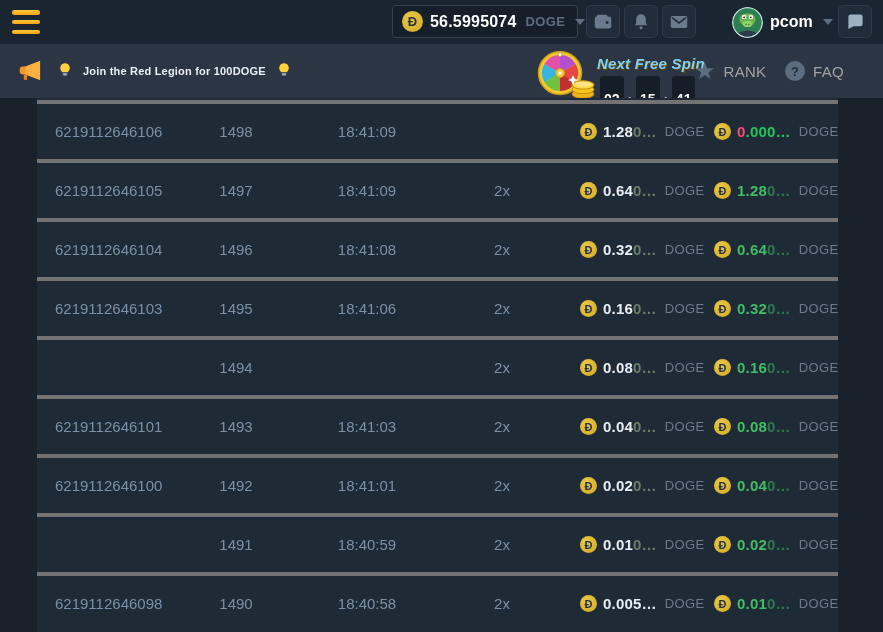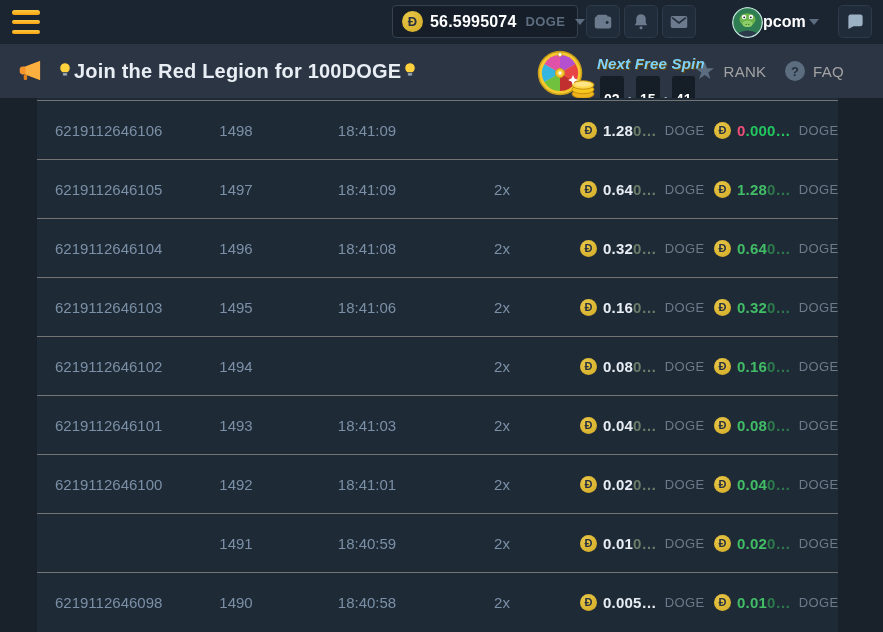--- a/index.html
+++ b/index.html
@@ -47,35 +47,35 @@
   .icon-btn {
     position:absolute; top:5px; width:34px; height:33px;
     background:#212c3a; border:1px solid #2e3a49; border-radius:5px;
     display:flex; align-items:center; justify-content:center; cursor:pointer;
   }
   .icon-btn.b1{ left:586px; } .icon-btn.b2{ left:624px; } .icon-btn.b3{ left:662px; }
   .icon-btn.chat { left:838px; }
 
   .user-menu {
     position:absolute; left:732px; top:0; height:44px;
-    display:flex; align-items:center; cursor:pointer;
+    display:flex; align-items:center; gap:7px; cursor:pointer;
   }
   .avatar { width:31px; height:31px; border-radius:50%; overflow:hidden; flex:0 0 auto; }
   .username { font-size:16px; font-weight:bold; color:#ffffff; }
 
   
   .promo-bar {
     position:absolute; top:44px; left:0; width:883px; height:54px;
     background:#2b3544; box-shadow:0 2px 3px rgba(0,0,0,.25);
   }
   .megaphone { position:absolute; left:17px; top:13px; }
   .announce-text {
     position:absolute; left:56px; top:0; height:54px;
-    display:flex; align-items:center; gap:0;
-    font-size:20px; font-weight:bold; color:#e9eef4; letter-spacing:.2px;
+    display:flex; align-items:center; gap:9px;
+    font-size:11px; font-weight:bold; color:#e9eef4; letter-spacing:.2px;
   }
   .bulb { margin:0 2px; position:relative; top:-1px; }
 
   .spin-widget { position:absolute; left:537px; top:2px; width:145px; height:52px; cursor:pointer; }
   .wheel-svg { position:absolute; left:0; top:2px; }
   .spin-title {
     position:absolute; left:60px; top:9px;
     font-size:15px; font-weight:bold; font-style:italic; color:#7dd3fc;
     text-shadow:1px 1px 0 #6d4d00; white-space:nowrap; letter-spacing:.2px;
   }
@@ -106,21 +106,21 @@
   
   .table-area {
     position:absolute; top:98px; left:0; width:883px; height:534px;
     background:#19212b;
   }
   .table-panel {
     position:absolute; left:37px; top:0; width:801px; height:534px;
     background:#1f2a37; padding-top:2px;
   }
   .row {
-    position:relative; height:59px; border-top:1px solid #737373;
+    position:relative; height:59px; border-top:4px solid #737373;
     font-size:15px; color:#7b90a6;text-align:right;
   }
   .cell { position:absolute; top:0; height:100%; display:flex; align-items:center; }
   .cell-id   { left:18px; }
   .cell-nonce{ left:149px; width:100px; justify-content:center; }
   .cell-time { left:270px; width:120px; justify-content:center; }
   .cell-mult { left:415px; width:100px; justify-content:center; }
   .cell-bet  { left:543px; gap:6px; }
   .cell-win  { left:677px; gap:6px; }
   .amt { font-weight:bold; font-size:15px; letter-spacing:.2px; white-space:nowrap; }
@@ -321,21 +321,20 @@
       <span class="unit">DOGE</span>
     </div>
     <div class="cell cell-win">
       <span class="coin sm">Ð</span>
       <span class="amt"><span class="win-main">0.32</span><span class="win-dim">0…</span></span>
       <span class="unit">DOGE</span>
     </div>
   </div>
 
   <div class="row win">
-    <div class="cell cell-id">6219112646102</div>
     <div class="cell cell-nonce">1494</div>
     <div class="cell cell-mult">2x</div>
     <div class="cell cell-bet">
       <span class="coin sm">Ð</span>
       <span class="amt"><span class="bet-main">0.08</span><span class="bet-dim">0…</span></span>
       <span class="unit">DOGE</span>
     </div>
     <div class="cell cell-win">
       <span class="coin sm">Ð</span>
       <span class="amt"><span class="win-main">0.16</span><span class="win-dim">0…</span></span>

